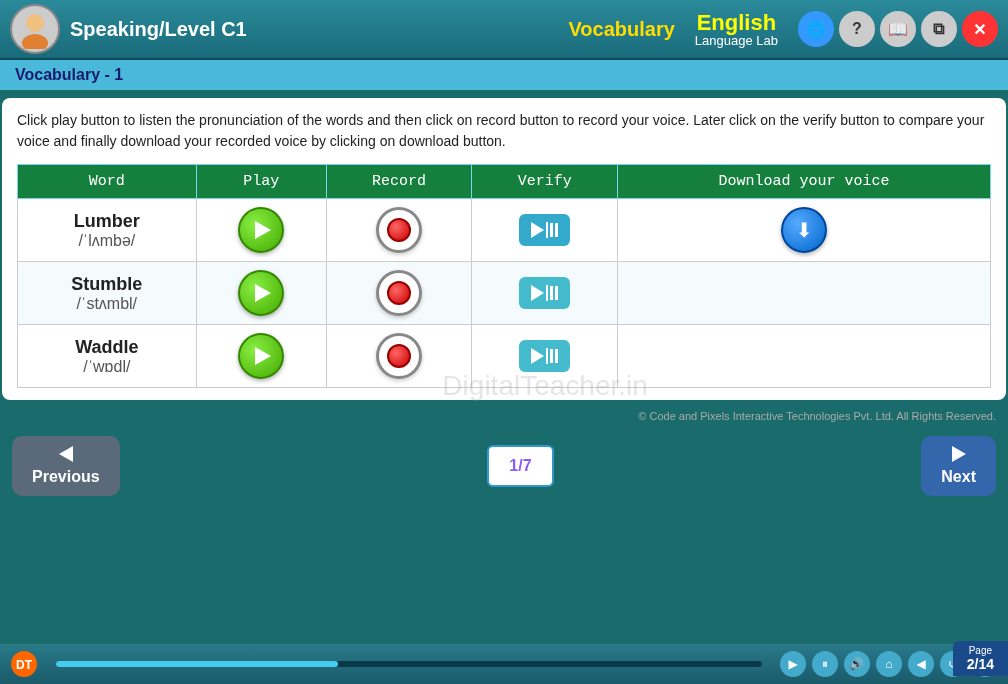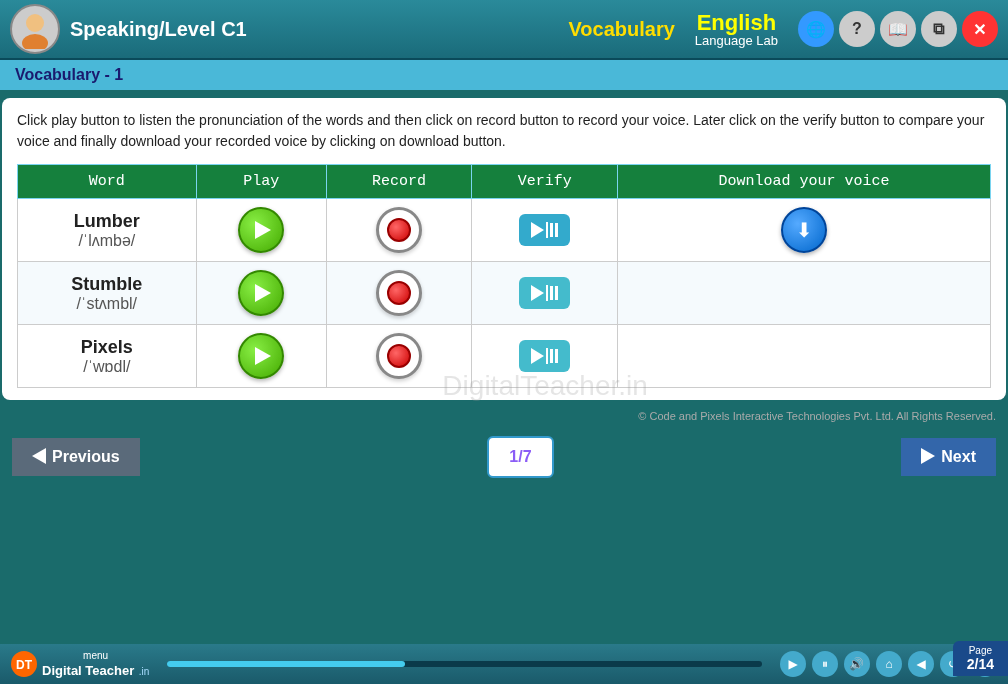--- a/index.html
+++ b/index.html
@@ -255,29 +255,31 @@
     
     .bottom-nav {
       display: flex;
       align-items: center;
       justify-content: space-between;
       padding: 8px 12px;
       margin-top: 2px;
     }
     .prev-btn, .next-btn {
       display: flex;
+      align-items: center;
       gap: 6px;
       background: #5a6a7a;
       color: white;
       border: none;
-      border-radius: 0;
+      border-radius: 10px;
       padding: 10px 20px;
       font-size: 16px;
       cursor: pointer;
       font-weight: bold;
+      flex-direction: column;
     }
     .prev-arrow {
       width: 0;
       height: 0;
       border-top: 8px solid transparent;
       border-bottom: 8px solid transparent;
       border-right: 14px solid white;
     }
     .next-arrow {
       width: 0;
@@ -499,21 +501,21 @@
               </div>
             </div>
           </button>
         </td>
         <td></td>
       </tr>
 
 
       <tr>
         <td class="word-cell">
-          <span class="word-name">Pixels</span>
+          <span class="word-name">Waddle</span>
           <span class="word-phonetic">/ˈwɒdl/</span>
         </td>
         <td>
           <button class="play-btn"></button>
         </td>
         <td>
           <button class="record-btn">
             <div class="record-btn-inner"></div>
           </button>
         </td>
@@ -550,25 +552,20 @@
     <span>Next</span>
   </button>
 </div>
 
 <div class="bottom-toolbar">
   <div class="dt-logo">
     <svg width="28" height="28" viewBox="0 0 28 28">
       <circle cx="14" cy="14" r="13" fill="#ff6600"></circle>
       <text x="14" y="19" text-anchor="middle" fill="white" font-size="12" font-weight="bold">DT</text>
     </svg>
-    <div>
-      <div class="menu-label">menu</div>
-      <span class="dt-logo-text">Digital Teacher</span>
-      <span class="dt-logo-in">.in</span>
-    </div>
   </div>
   <div class="toolbar-progress">
     <div class="toolbar-progress-bar"></div>
   </div>
   <div class="toolbar-controls">
     <button class="tb-btn">▶</button>
     <button class="tb-btn">⏸</button>
     <button class="tb-btn">🔊</button>
     <button class="tb-btn">⌂</button>
     <button class="tb-btn">◀</button>

